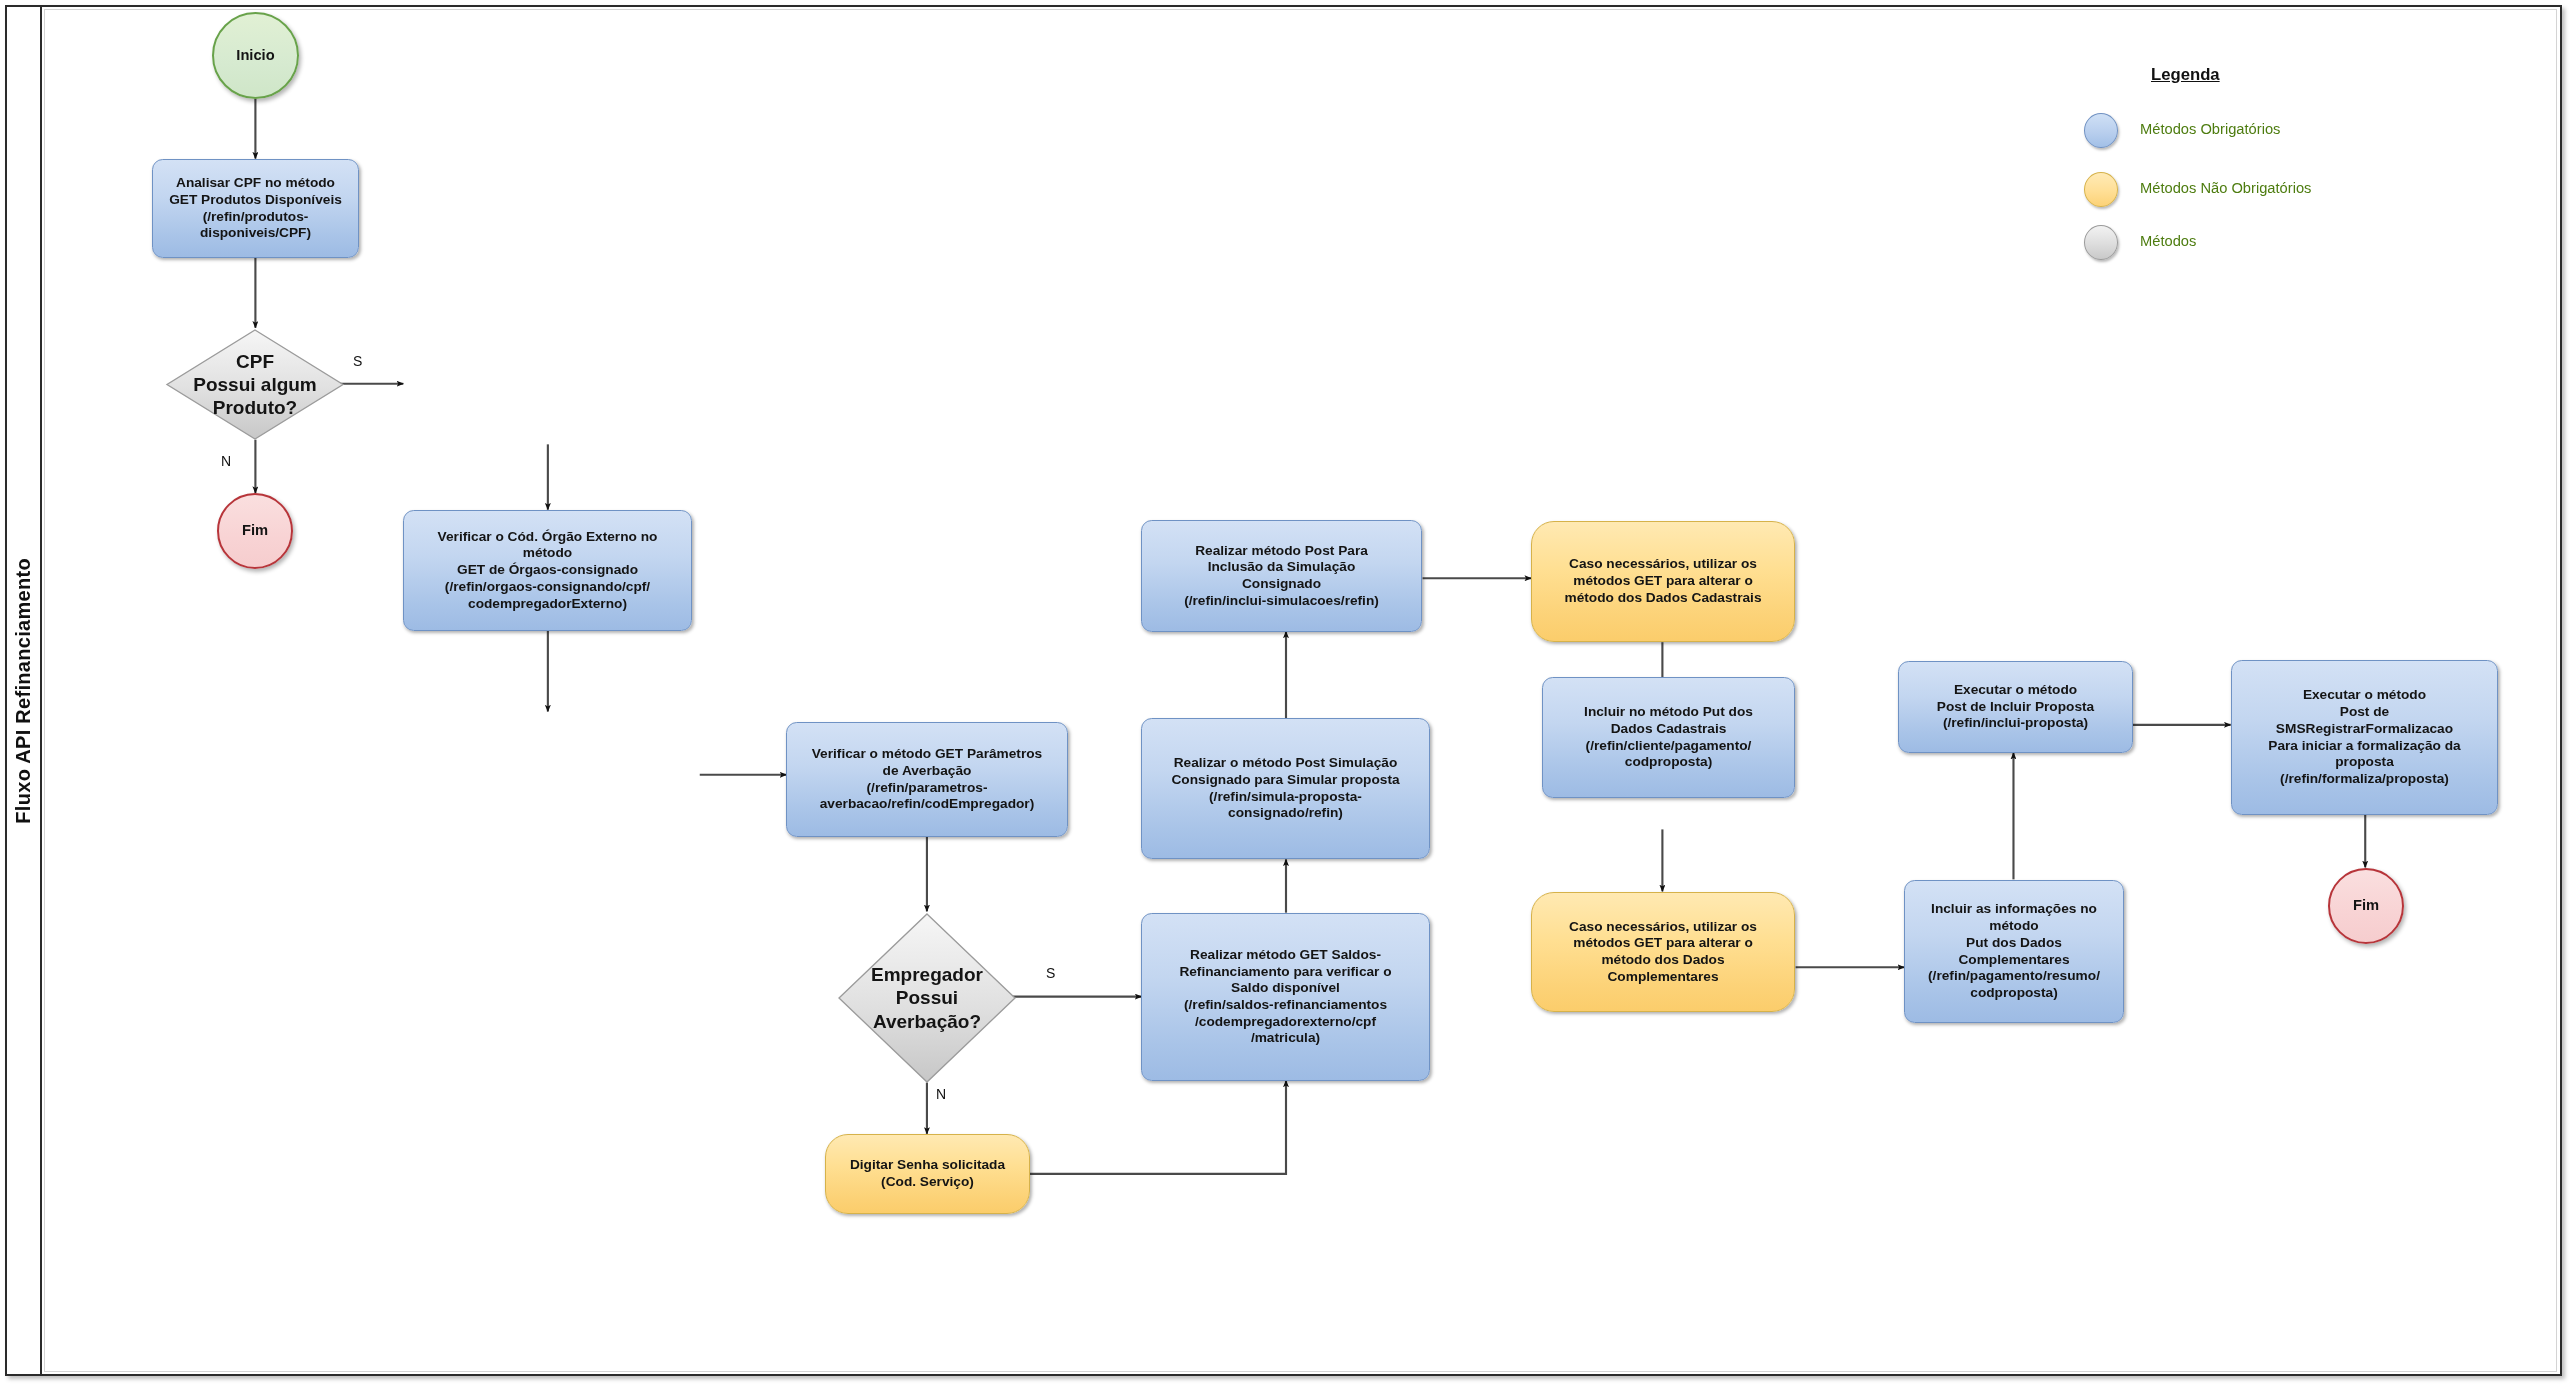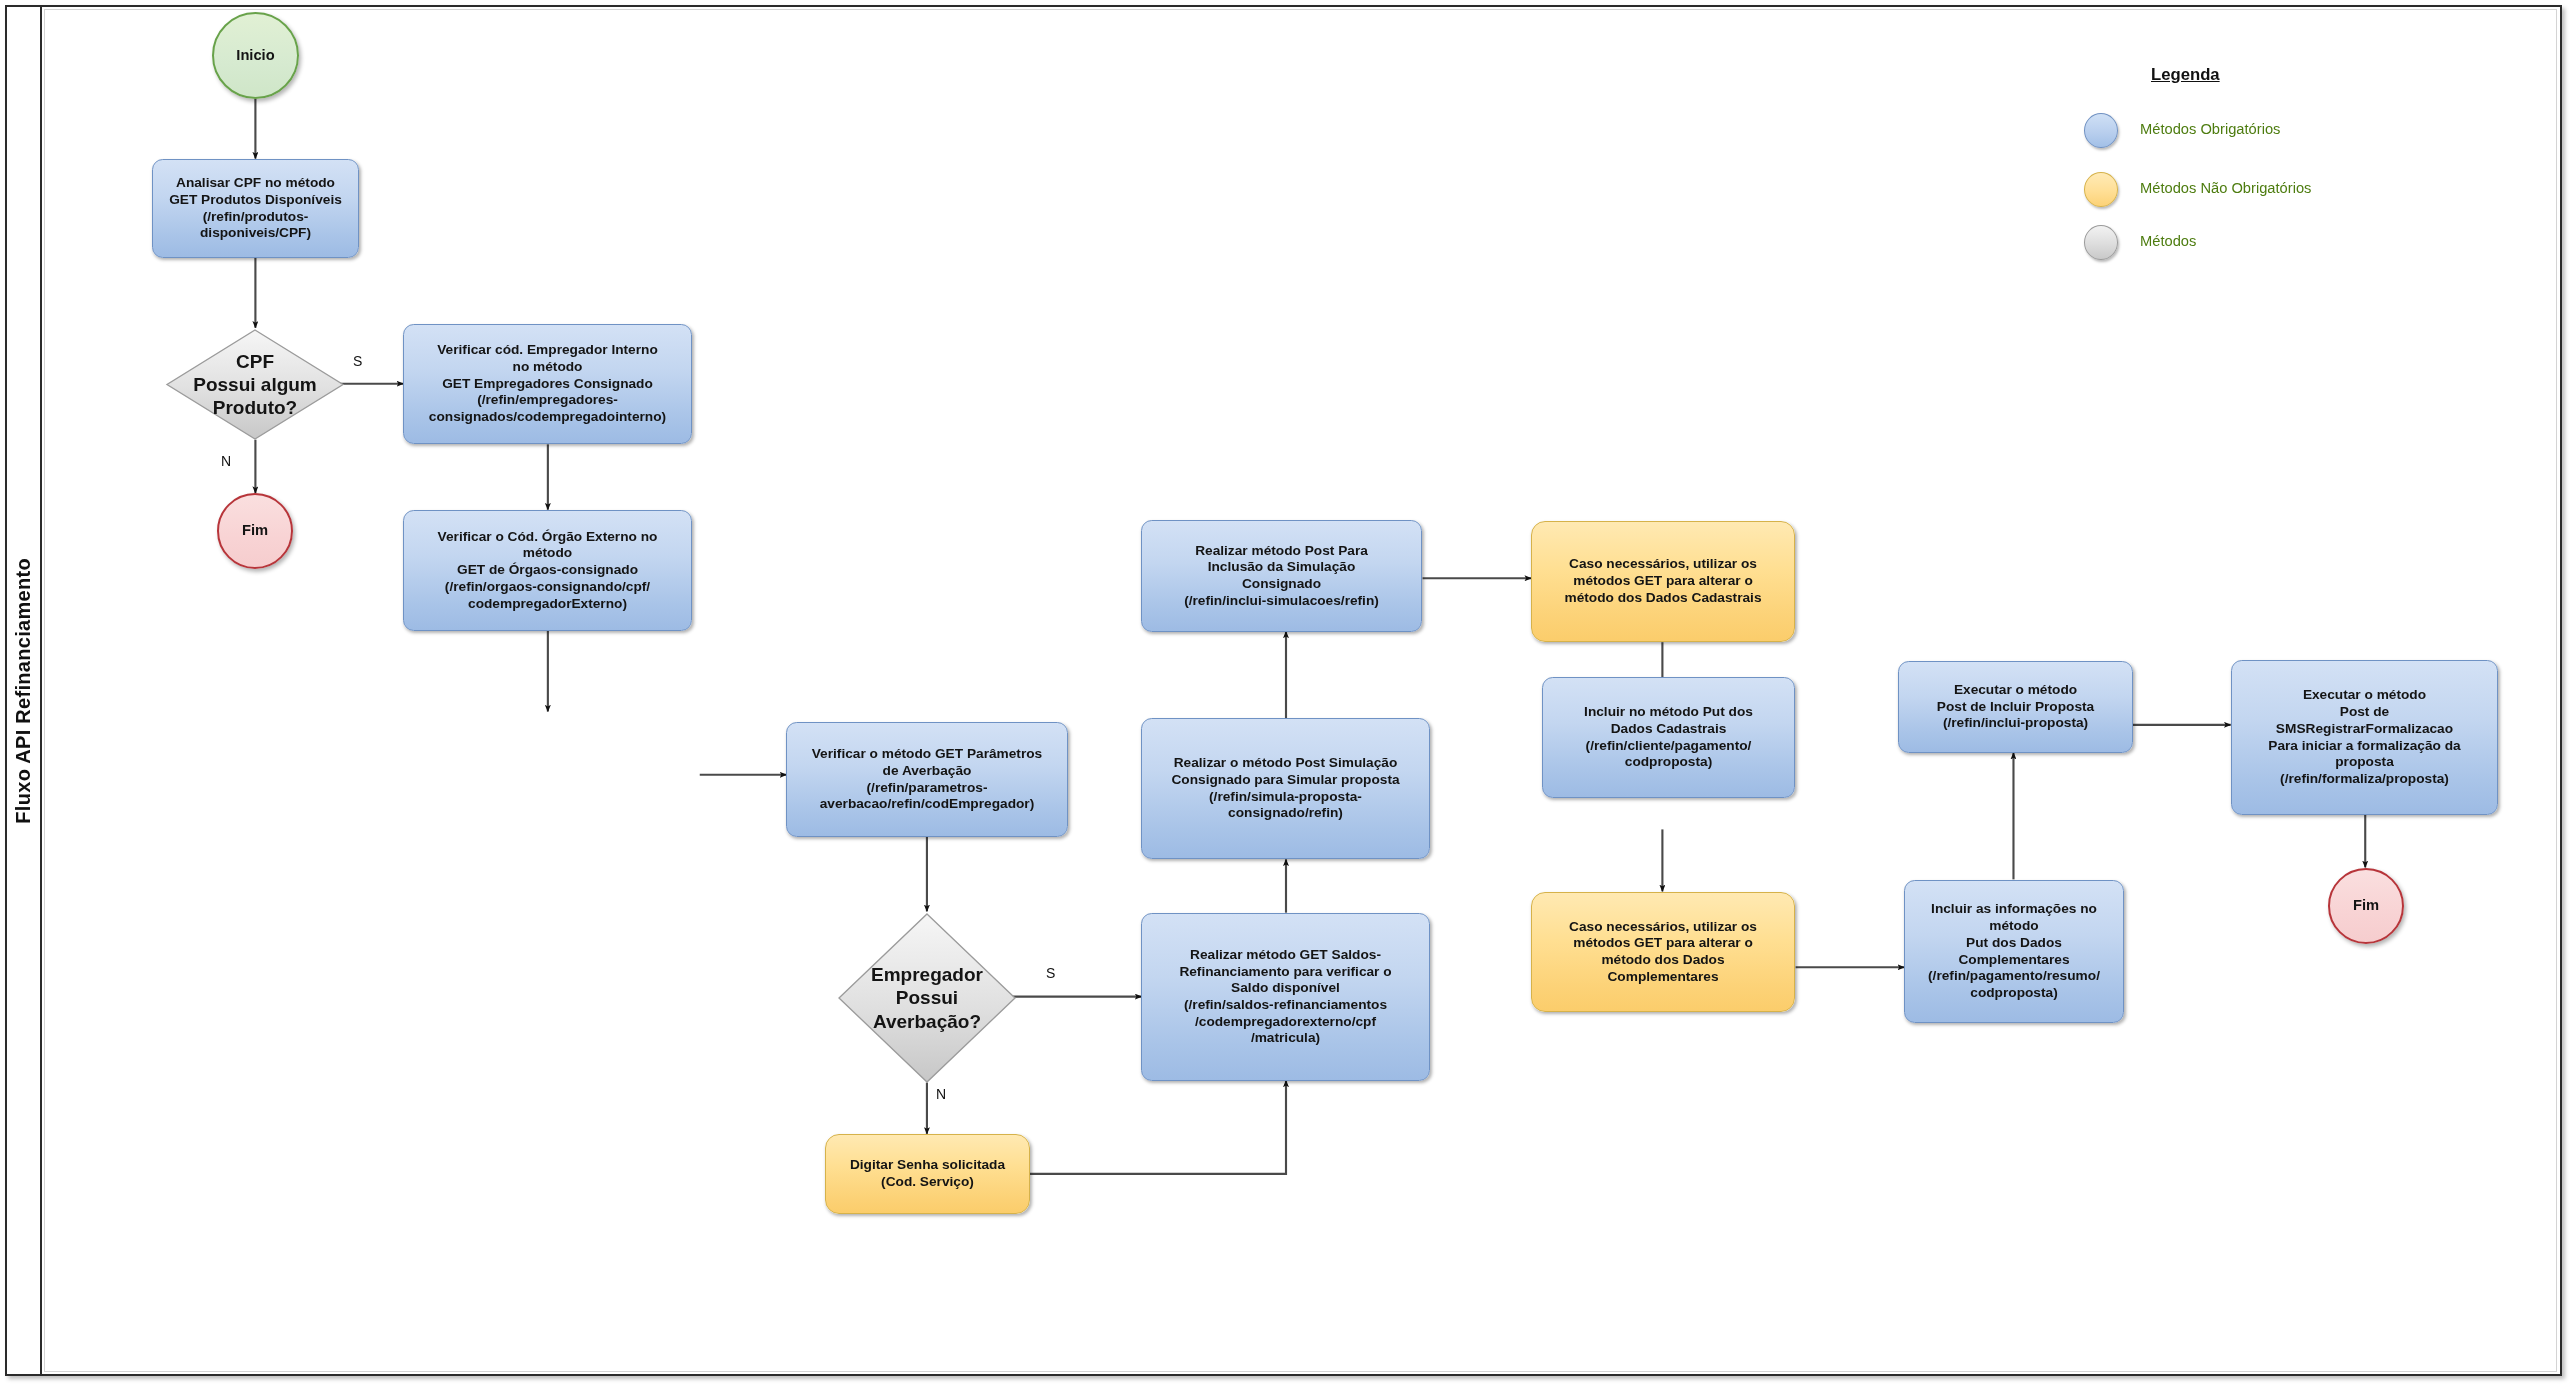--- a/index.html
+++ b/index.html
@@ -37,21 +37,21 @@
     display:flex;align-items:center;justify-content:center;text-align:center;
     font-size:13.7px;font-weight:bold;color:#141414;line-height:1.22;
     padding:4px 5.3px;white-space:pre-line;
   }
   .proc{
     border-radius:10.7px;border:0.7px solid #6f92c4;
     background:linear-gradient(180deg,#d3e1f5 0%,#c3d6f0 38%,#a9c4e8 78%,#9dbbe4 100%);
     box-shadow:1.3px 2px 3.3px rgba(0,0,0,.30);
   }
   .opt{
-    border-radius:14px;border:0.7px solid #d6b24a;
+    border-radius:23px;border:0.7px solid #d6b24a;
     background:linear-gradient(180deg,#ffe9b2 0%,#ffdf92 40%,#fcd277 80%,#fbcd6b 100%);
     box-shadow:1.3px 2px 3.3px rgba(0,0,0,.30);
   }
   .start{
     border-radius:50%;border:2px solid #68a24a;
     background:linear-gradient(180deg,#e1f0d4 0%,#d6ead0 60%,#cfe6c8 100%);
     box-shadow:2px 2.7px 4px rgba(0,0,0,.30);
     font-size:14.7px;
   }
   .end{
@@ -174,27 +174,20 @@
     </svg>
     <span class="dtext">CPF
 Possui algum
 Produto?</span>
   </div>
 
   <div class="node end" style="left:217px;top:493px;width:76px;height:76px;">
     <span>Fim</span>
   </div>
 
-  <div class="node proc" style="left:403px;top:324px;width:289px;height:120px;">
-    <span>Verificar cód. Empregador Interno
-no método
-GET Empregadores Consignado
-(/refin/empregadores-
-consignados/codempregadointerno)</span>
-  </div>
 
   <div class="node proc" style="left:403px;top:510px;width:289px;height:121px;">
     <span>Verificar o Cód. Órgão Externo no
 método
 GET de Órgaos-consignado
 (/refin/orgaos-consignando/cpf/
 codempregadorExterno)</span>
   </div>
 
 

